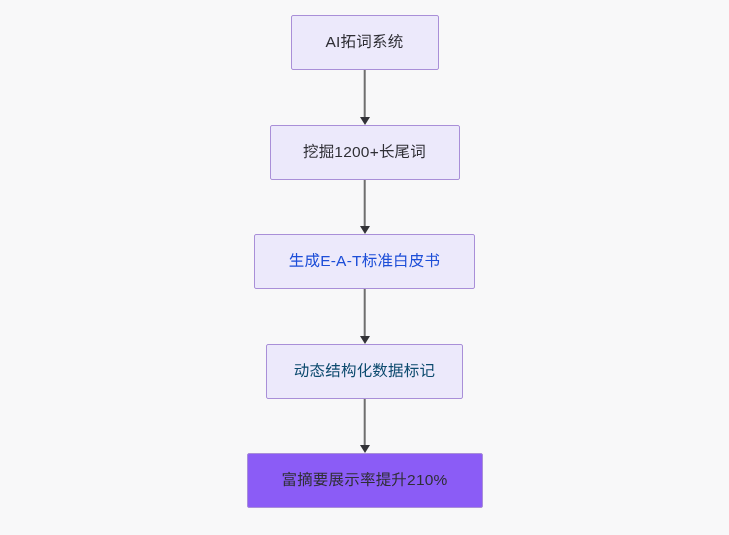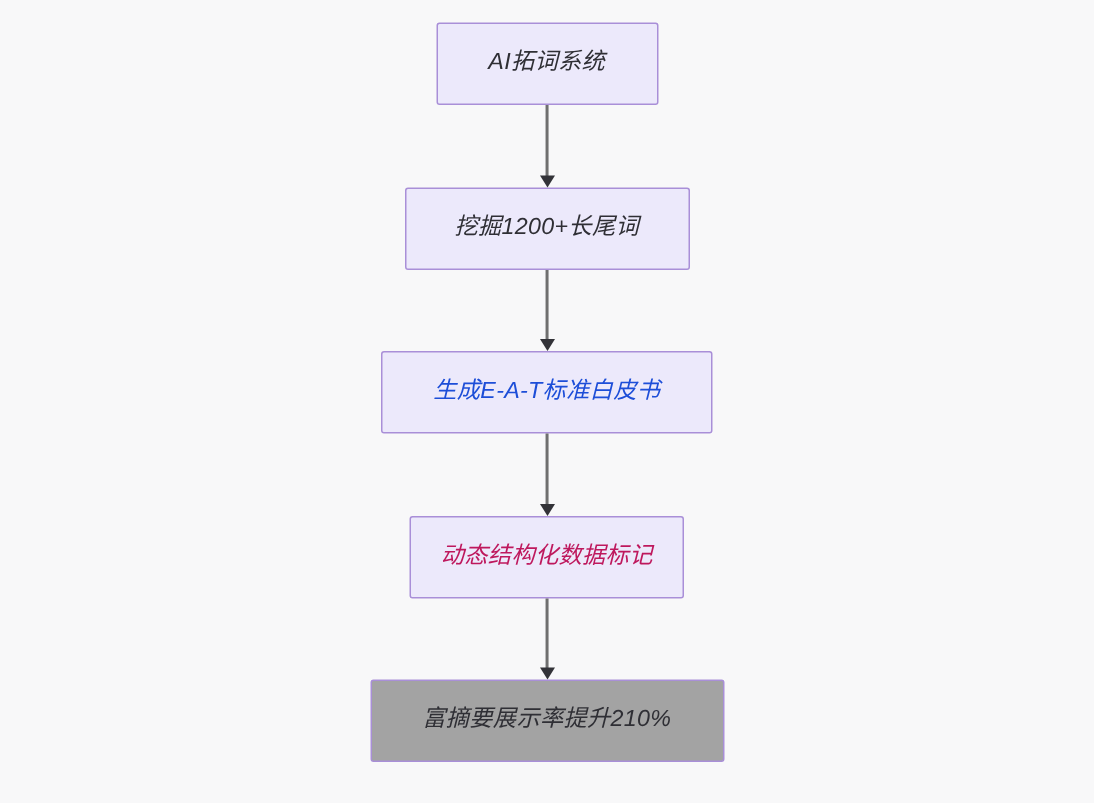--- a/index.html
+++ b/index.html
@@ -41,21 +41,20 @@
     display: flex;
     align-items: center;
     justify-content: center;
     text-align: center;
     font-size: 15.5px;
     line-height: 1.2;
     letter-spacing: 0.2px;
     white-space: nowrap;
     height: 55px;
     padding: 0 26px;
-    font-style: italic;
   }
 
   .connector {
     position: relative;
     width: 3px;
     display: flex;
     justify-content: center;
   }
   .connector .stem {
     position: absolute;
@@ -105,23 +104,23 @@
       <div class="head" style="border-top-color: rgb(51, 51, 56);"></div>
     </div>
 
     <div class="node n2" style="width: 221px; background: rgb(236, 233, 251); border-color: rgb(169, 143, 216); color: #1d4ed8;">生成E-A-T标准白皮书</div>
 
     <div class="connector c2">
       <div class="stem" style="background: rgb(111, 111, 111);"></div>
       <div class="head" style="border-top-color: rgb(51, 51, 56);"></div>
     </div>
 
-    <div class="node n3" style="width: 183px; background: rgb(236, 233, 251); border-color: rgb(169, 143, 216); color: #be185d;">动态结构化数据标记</div>
+    <div class="node n3" style="width: 197px; background: rgb(236, 233, 251); border-color: rgb(169, 143, 216); color: #0c4a6e;">动态结构化数据标记</div>
 
     <div class="connector c3">
       <div class="stem" style="background: rgb(111, 111, 111);"></div>
       <div class="head" style="border-top-color: rgb(51, 51, 56);"></div>
     </div>
 
-    <div class="node n4" style="width: 236px; background: #a3a3a3; border-color: rgb(169, 143, 216); color: rgb(47, 47, 53);">富摘要展示率提升210%</div>
+    <div class="node n4" style="width: 236px; background: #8b5cf6; border-color: rgb(169, 143, 216); color: rgb(47, 47, 53);">富摘要展示率提升210%</div>
 
   </div>
 </div>
 
 </body></html>

